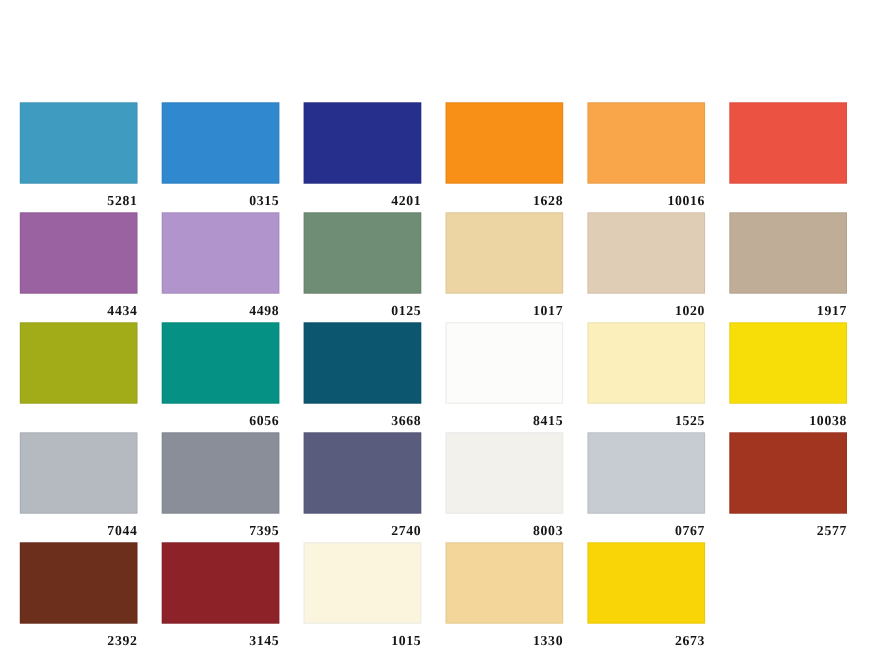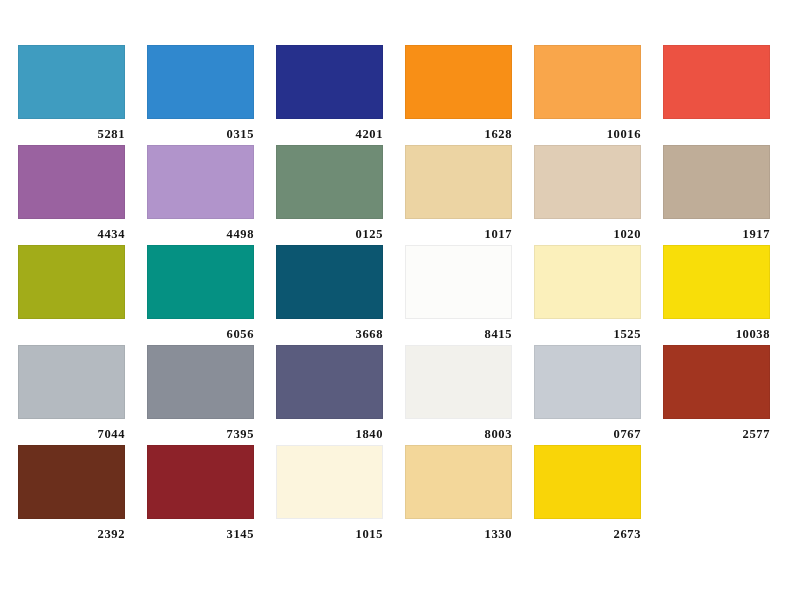--- a/index.html
+++ b/index.html
@@ -21,20 +21,21 @@
     background: #ffffff;
     box-sizing: border-box;
     padding: 45px 20px 0 18px;
   }
   .swatch-grid {
     display: grid;
     grid-template-columns: repeat(6, 107px);
     grid-template-rows: repeat(5, 100px);
     column-gap: 22px;
     row-gap: 0px;
+    margin-top: 48px;
   }
   .swatch-cell {
     position: relative;
     width: 107px;
     height: 100px;
     box-sizing: border-box;
   }
   .swatch-chip {
     width: 107px;
     height: 74px;
@@ -138,21 +139,21 @@
       <div class="swatch-cell">
         <div class="swatch-chip" style="background-color: rgb(180, 186, 192);"></div>
         <span class="swatch-label">7044</span>
       </div>
       <div class="swatch-cell">
         <div class="swatch-chip" style="background-color: rgb(137, 142, 152);"></div>
         <span class="swatch-label">7395</span>
       </div>
       <div class="swatch-cell">
         <div class="swatch-chip" style="background-color: rgb(90, 92, 126);"></div>
-        <span class="swatch-label">1840</span>
+        <span class="swatch-label">2740</span>
       </div>
       <div class="swatch-cell">
         <div class="swatch-chip pale" style="background-color: rgb(242, 241, 236);"></div>
         <span class="swatch-label">8003</span>
       </div>
       <div class="swatch-cell">
         <div class="swatch-chip" style="background-color: rgb(199, 204, 211);"></div>
         <span class="swatch-label">0767</span>
       </div>
       <div class="swatch-cell">

